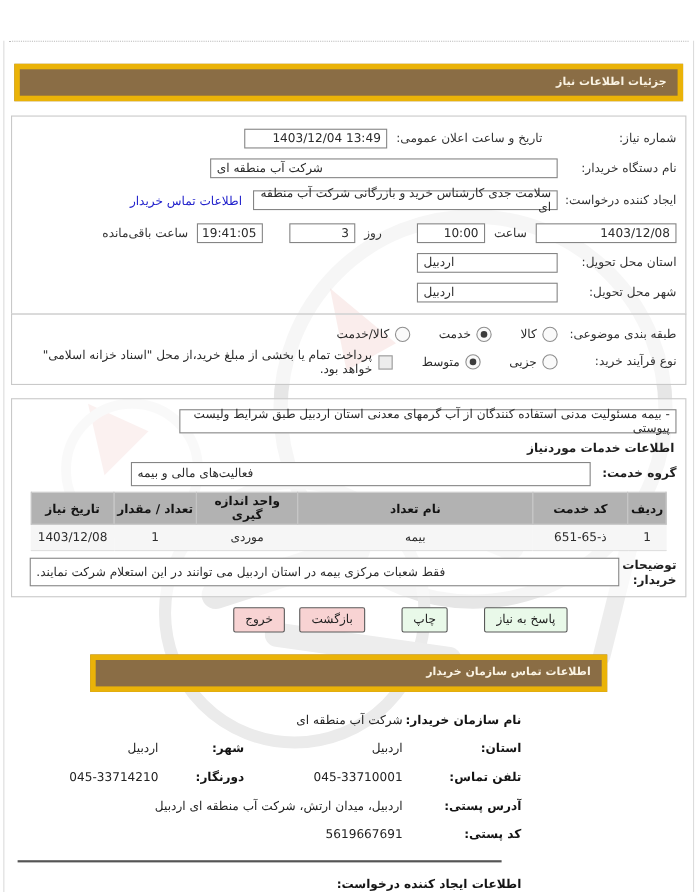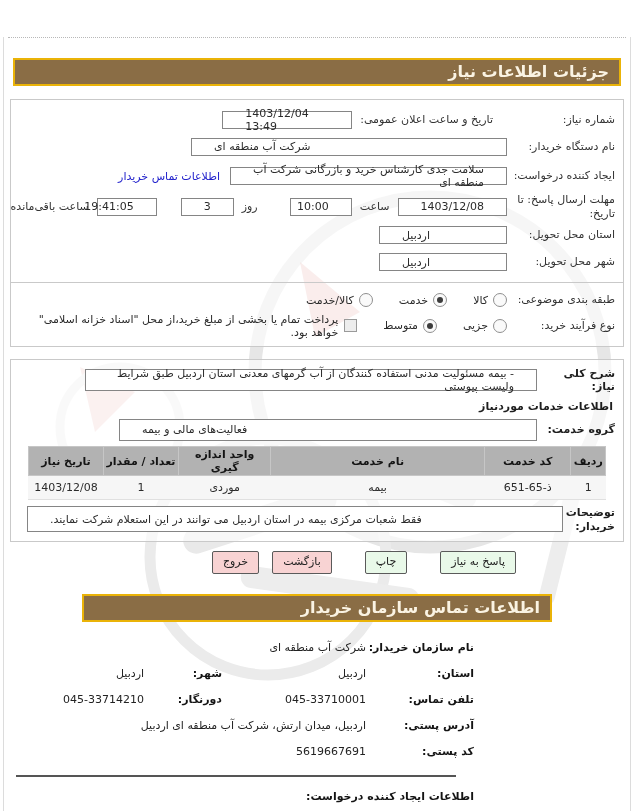--- a/index.html
+++ b/index.html
@@ -3,31 +3,31 @@
 <meta charset="utf-8">
 <style>
   html,body{margin:0;padding:0;background:#fff;}
   body{width:634px;height:811px;overflow:hidden;font-family:"DejaVu Sans",sans-serif;font-size:11px;color:#2b2b2b;position:relative;}
   .page{position:relative;width:634px;height:811px;direction:rtl;}
   .wm{position:absolute;inset:0;z-index:0;pointer-events:none;}
   .content{position:relative;z-index:1;}
   .side-line{position:absolute;top:0;bottom:0;width:1px;background:#dcdcdc;z-index:2;}
   .side-left{left:3px;} .side-right{right:3px;}
   .top-dotted{margin:37px 8px 0;border-top:1px dotted #b8b8b8;height:0;}
-  .bar{background:#8a6d45;border:2px solid #eab308;color:#faf3e3;font-weight:bold;font-size:16px;height:24px;line-height:24px;padding:0 10px;}
+  .bar{background:#8a6d45;border:5px solid #eab308;color:#faf3e3;font-weight:bold;font-size:10px;height:24px;line-height:24px;padding:0 10px;}
   .bar1{margin:20px 13px 0;}
   .bar2{margin:20px 82px 0;}
   .panel{border:1px solid #c9c9c9;background:rgba(255,255,255,0.65);margin:0 10px;padding:5px 8px;}
   .panel1{margin-top:13px;}
   .panel2{margin-top:-1px;}
   .panel3{margin-top:12px;}
   .row{display:flex;align-items:center;min-height:25px;margin:2px 0;}
   .lbl{width:108px;flex-shrink:0;color:#333;line-height:1.25;}
   .lbl-b{font-weight:bold;color:#1e1e1e;}
-  .box{border:1px solid #858585;background:#fff;height:18px;display:flex;align-items:center;justify-content:flex-end;padding:0 22px;box-sizing:border-box;}
+  .box{border:1px solid #858585;background:#fff;height:18px;display:flex;align-items:center;justify-content:flex-end;padding:0 5px;box-sizing:border-box;}
   .num{direction:ltr;}
   .inline-lbl{margin:0 8px;color:#333;white-space:nowrap;}
   .link{color:#2222cc;margin-right:10px;cursor:pointer;white-space:nowrap;}
   .opt{display:flex;align-items:center;margin-left:8px;}
   .radio{width:12px;height:12px;border-radius:50%;border:1px solid #8f8f8f;background:#fafafa;display:inline-block;position:relative;margin-left:5px;flex-shrink:0;}
   .radio.on::after{content:"";position:absolute;top:3px;left:3px;right:3px;bottom:3px;border-radius:50%;background:#3c3c3c;}
   .checkbox{width:11px;height:11px;border:1px solid #9a9a9a;background:#ededed;display:inline-block;margin-left:6px;flex-shrink:0;}
   .opt-gap{width:18px;flex-shrink:0;}
   .sect-title{font-weight:bold;color:#1e1e1e;margin:6px 2px 4px;}
   table.svc{border-collapse:collapse;width:97%;margin:4px auto 6px;font-size:11px;}
@@ -80,21 +80,20 @@
       <div class="row">
         <span class="lbl">نام دستگاه خریدار:</span>
         <span class="box" style="width:316px">شرکت آب منطقه ای</span>
       </div>
       <div class="row" style="min-height:30px">
         <span class="lbl">ایجاد کننده درخواست:</span>
         <span class="box" style="width:277px">سلامت جدی کارشناس خرید و بازرگانی شرکت آب منطقه ای</span>
         <a class="link">اطلاعات تماس خریدار</a>
       </div>
       <div class="row">
-        <span class="lbl">مهلت ارسال پاسخ: تا تاریخ:</span>
         <span class="box num" style="width:128px">1403/12/08</span>
         <span class="inline-lbl">ساعت</span>
         <span class="box num" style="width:62px">10:00</span>
         <span class="inline-lbl" style="margin-right:32px">روز</span>
         <span class="box num" style="width:60px">3</span>
         <span class="box num" style="width:60px;margin-right:24px">19:41:05</span>
         <span class="inline-lbl">ساعت باقی‌مانده</span>
       </div>
       <div class="row">
         <span class="lbl">استان محل تحویل:</span>
@@ -138,34 +137,33 @@
         <span class="opt-gap"></span>
         <span class="opt">
           <span class="checkbox"></span>
           <span>پرداخت تمام یا بخشی از مبلغ خرید،از محل "اسناد خزانه اسلامی" خواهد بود.</span>
         </span>
       </div>
     </div>
 
     <div class="panel panel3">
       <div class="row">
-        <span class="lbl lbl-b" style="width:78px">شرح کلی نیاز:</span>
         <span class="box" style="width:452px;height:22px">- بیمه  مسئولیت مدنی استفاده کنندگان از آب گرمهای معدنی استان اردبیل طبق شرایط ولیست پیوستی</span>
       </div>
       <div class="sect-title">اطلاعات خدمات موردنیاز</div>
       <div class="row">
         <span class="lbl lbl-b" style="width:78px">گروه خدمت:</span>
         <span class="box" style="width:418px;height:22px">فعالیت‌های مالی و بیمه</span>
       </div>
       <table class="svc">
         <thead>
           <tr>
             <th style="width:6%">ردیف</th>
             <th style="width:15%">کد خدمت</th>
-            <th style="width:37%">نام خدمت</th>
+            <th style="width:37%">نام تعداد</th>
             <th style="width:16%">واحد اندازه گیری</th>
             <th style="width:13%">تعداد / مقدار</th>
             <th style="width:13%">تاریخ نیاز</th>
           </tr>
         </thead>
         <tbody>
           <tr>
             <td>1</td>
             <td class="num" dir="ltr">651-65-ذ</td>
             <td>بیمه</td>

